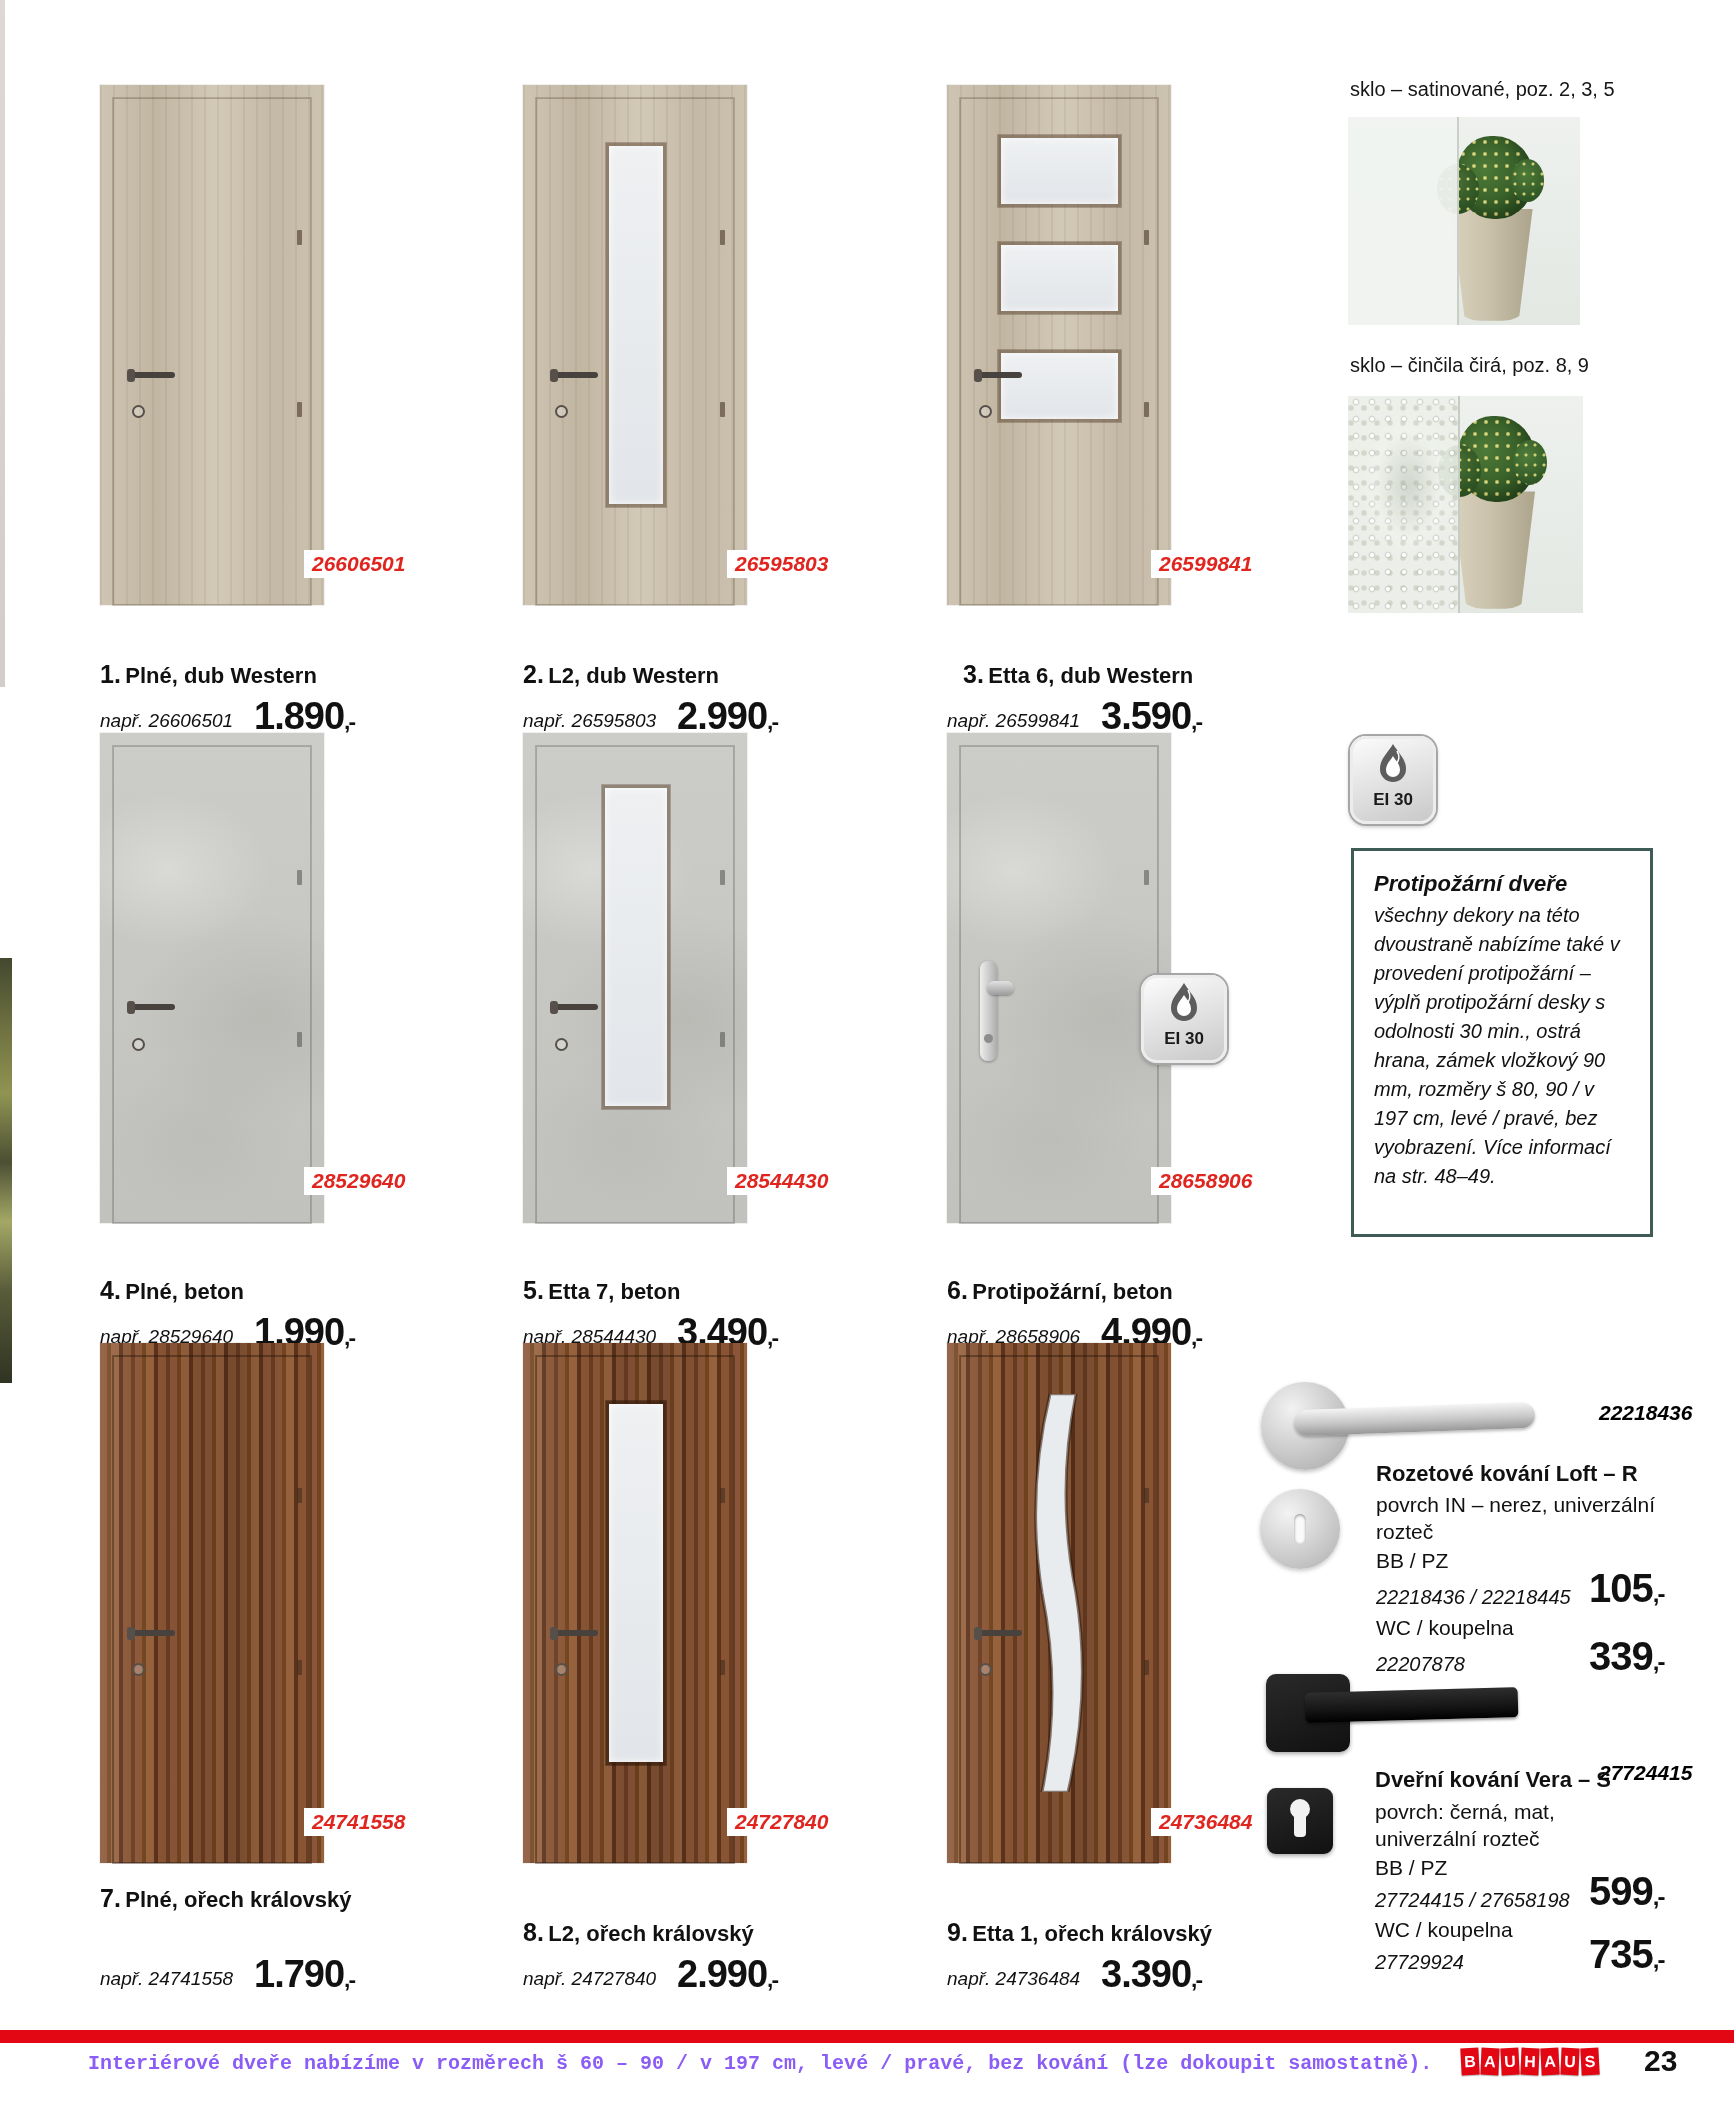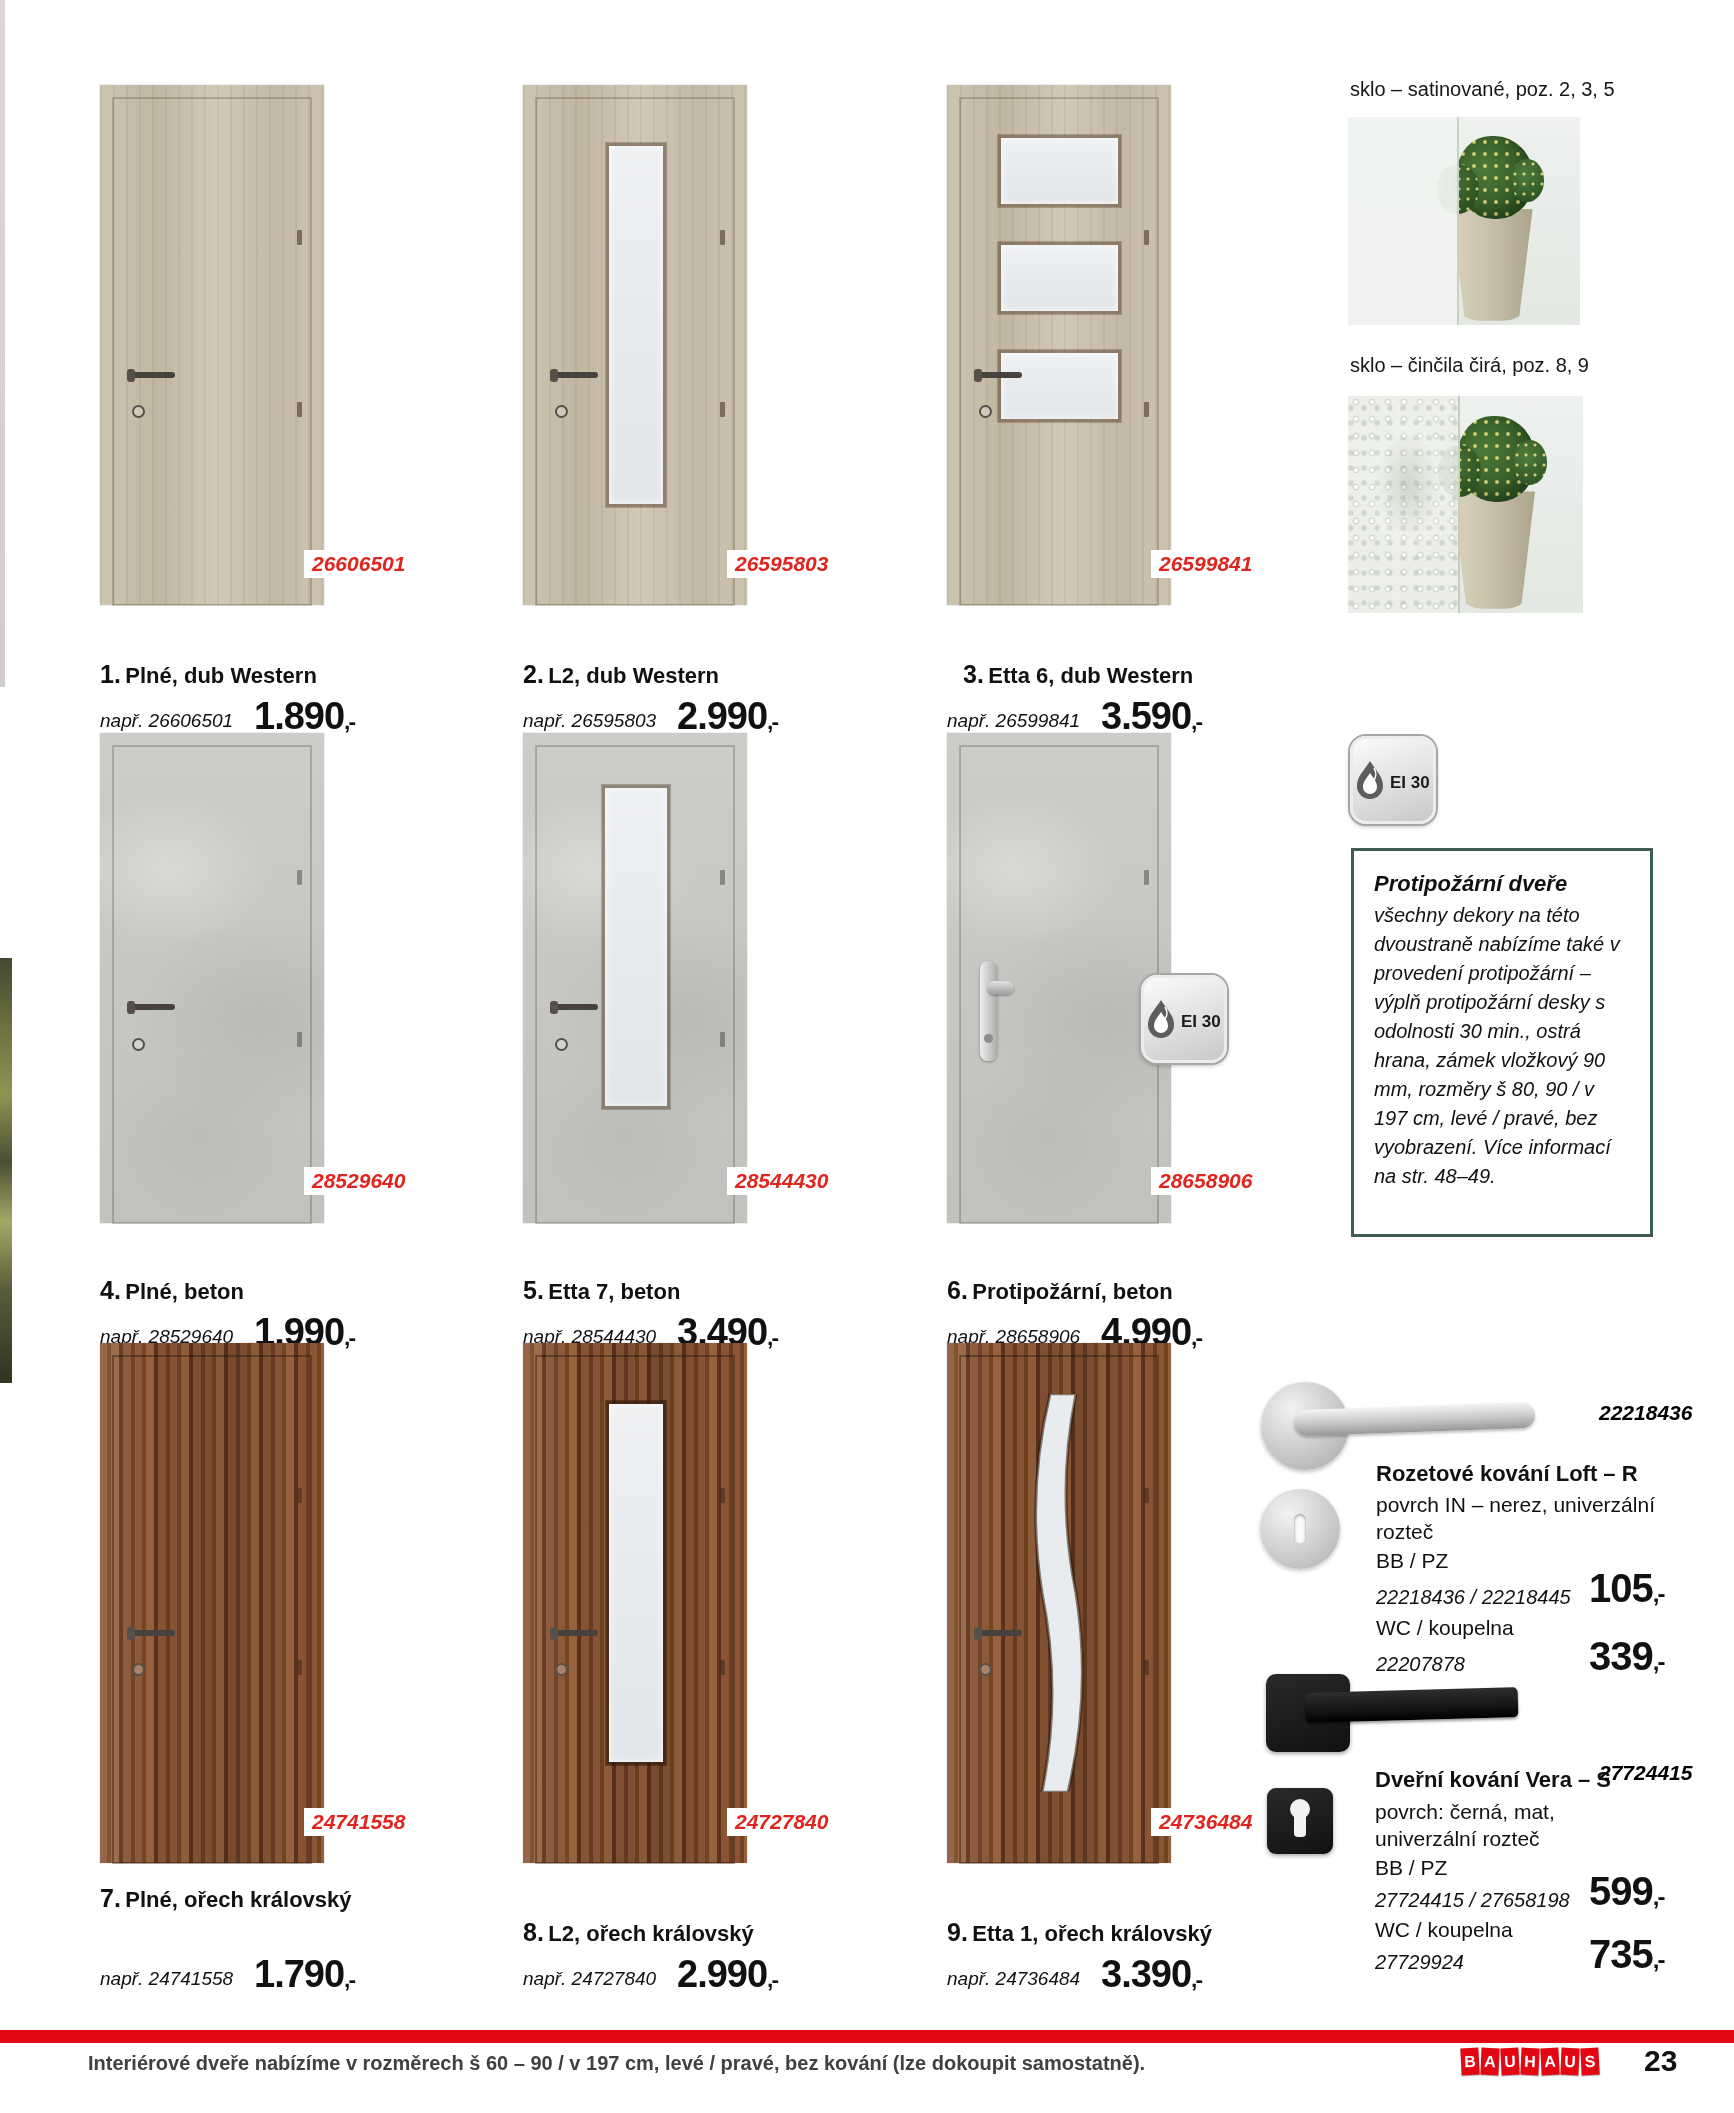--- a/index.html
+++ b/index.html
@@ -82,21 +82,21 @@
        background-image:
          radial-gradient(circle at 8px 6px,rgba(255,255,255,.95) 0 1.5px,rgba(175,180,168,.45) 2.5px,transparent 4px),
          radial-gradient(circle at 3px 12px,rgba(205,210,198,.85) 0 2px,transparent 3.6px);
        background-size:16px 17px,13px 15px;border-right:2px solid #c6ccc3;}
   .pane-chin::after{content:'';position:absolute;left:12%;top:6%;width:86%;height:70%;border-radius:50%;
        background:radial-gradient(closest-side,rgba(140,150,130,.28),rgba(255,255,255,.15) 70%,transparent);}
 
   .ei-badge{position:absolute;width:86px;height:88px;border-radius:16px;
        background:linear-gradient(160deg,#fdfdfd,#c7c7c7);
        box-shadow:0 0 0 2px #a6a6a6,0 2px 5px rgba(0,0,0,.35),inset 0 0 0 3px #ececec;
-       display:flex;flex-direction:row;align-items:center;justify-content:flex-start;padding-top:6px;box-sizing:border-box;}
+       display:flex;flex-direction:column;align-items:center;justify-content:flex-start;padding-top:6px;box-sizing:border-box;}
   .ei-badge .lbl{font-size:17px;font-weight:bold;color:#1a1a1a;margin-top:0px;}
 
   .fire-box{position:absolute;left:1351px;top:848px;width:302px;height:389px;border:3px solid #3e5b55;
        box-sizing:border-box;padding:20px 18px 0 20px;}
   .fire-title{font-size:22px;font-weight:bold;font-style:italic;margin:0 0 4px 0;}
   .fire-body{font-size:20px;font-style:italic;line-height:29px;}
 
   
   .hw-title{position:absolute;font-size:22px;font-weight:bold;white-space:nowrap;}
   .hw-line{position:absolute;font-size:21px;white-space:nowrap;}
@@ -116,21 +116,21 @@
        background:linear-gradient(160deg,#2a2a2a,#101010);box-shadow:0 2px 4px rgba(0,0,0,.35);}
   .lever-black{position:absolute;left:1305px;top:1690px;width:213px;height:30px;border-radius:5px;
        background:linear-gradient(180deg,#2e2e2e,#151515 60%,#000);transform:rotate(-1.5deg);box-shadow:0 2px 3px rgba(0,0,0,.4);}
   .escu-square{position:absolute;left:1267px;top:1788px;width:66px;height:66px;border-radius:9px;
        background:linear-gradient(160deg,#2a2a2a,#111);box-shadow:0 2px 4px rgba(0,0,0,.35);}
   .escu-square::before{content:'';position:absolute;left:23px;top:11px;width:20px;height:20px;border-radius:50%;background:#f2f2f2;}
   .escu-square::after{content:'';position:absolute;left:27px;top:26px;width:12px;height:23px;background:#f2f2f2;border-radius:0 0 4px 4px;}
 
   
   .footer-bar{position:absolute;left:0;top:2030px;width:1734px;height:13px;background:#e30613;}
-  .footer-note{position:absolute;left:88px;top:2052px;font-size:20px;font-weight:600;color:#404040;white-space:nowrap;}
+  .footer-note{position:absolute;left:88px;top:2052px;font-size:20px;font-weight:600;color:#8b5cf6;white-space:nowrap;font-family:Liberation Mono, monospace;}
   .logo{position:absolute;left:1461px;top:2048px;display:flex;gap:2px;}
   .logo .tile{width:18px;height:27px;background:#e30613;color:#fff;font-weight:bold;font-size:16px;
        display:flex;align-items:center;justify-content:center;box-shadow:0 1px 1px rgba(0,0,0,.3);}
   .logo .tile:nth-child(odd){transform:rotate(-3deg);}
   .logo .tile:nth-child(even){transform:rotate(2.5deg);}
   .page-num{position:absolute;left:1644px;top:2044px;font-size:30px;font-weight:bold;}
 </style>
 </head>
 <body>
 

